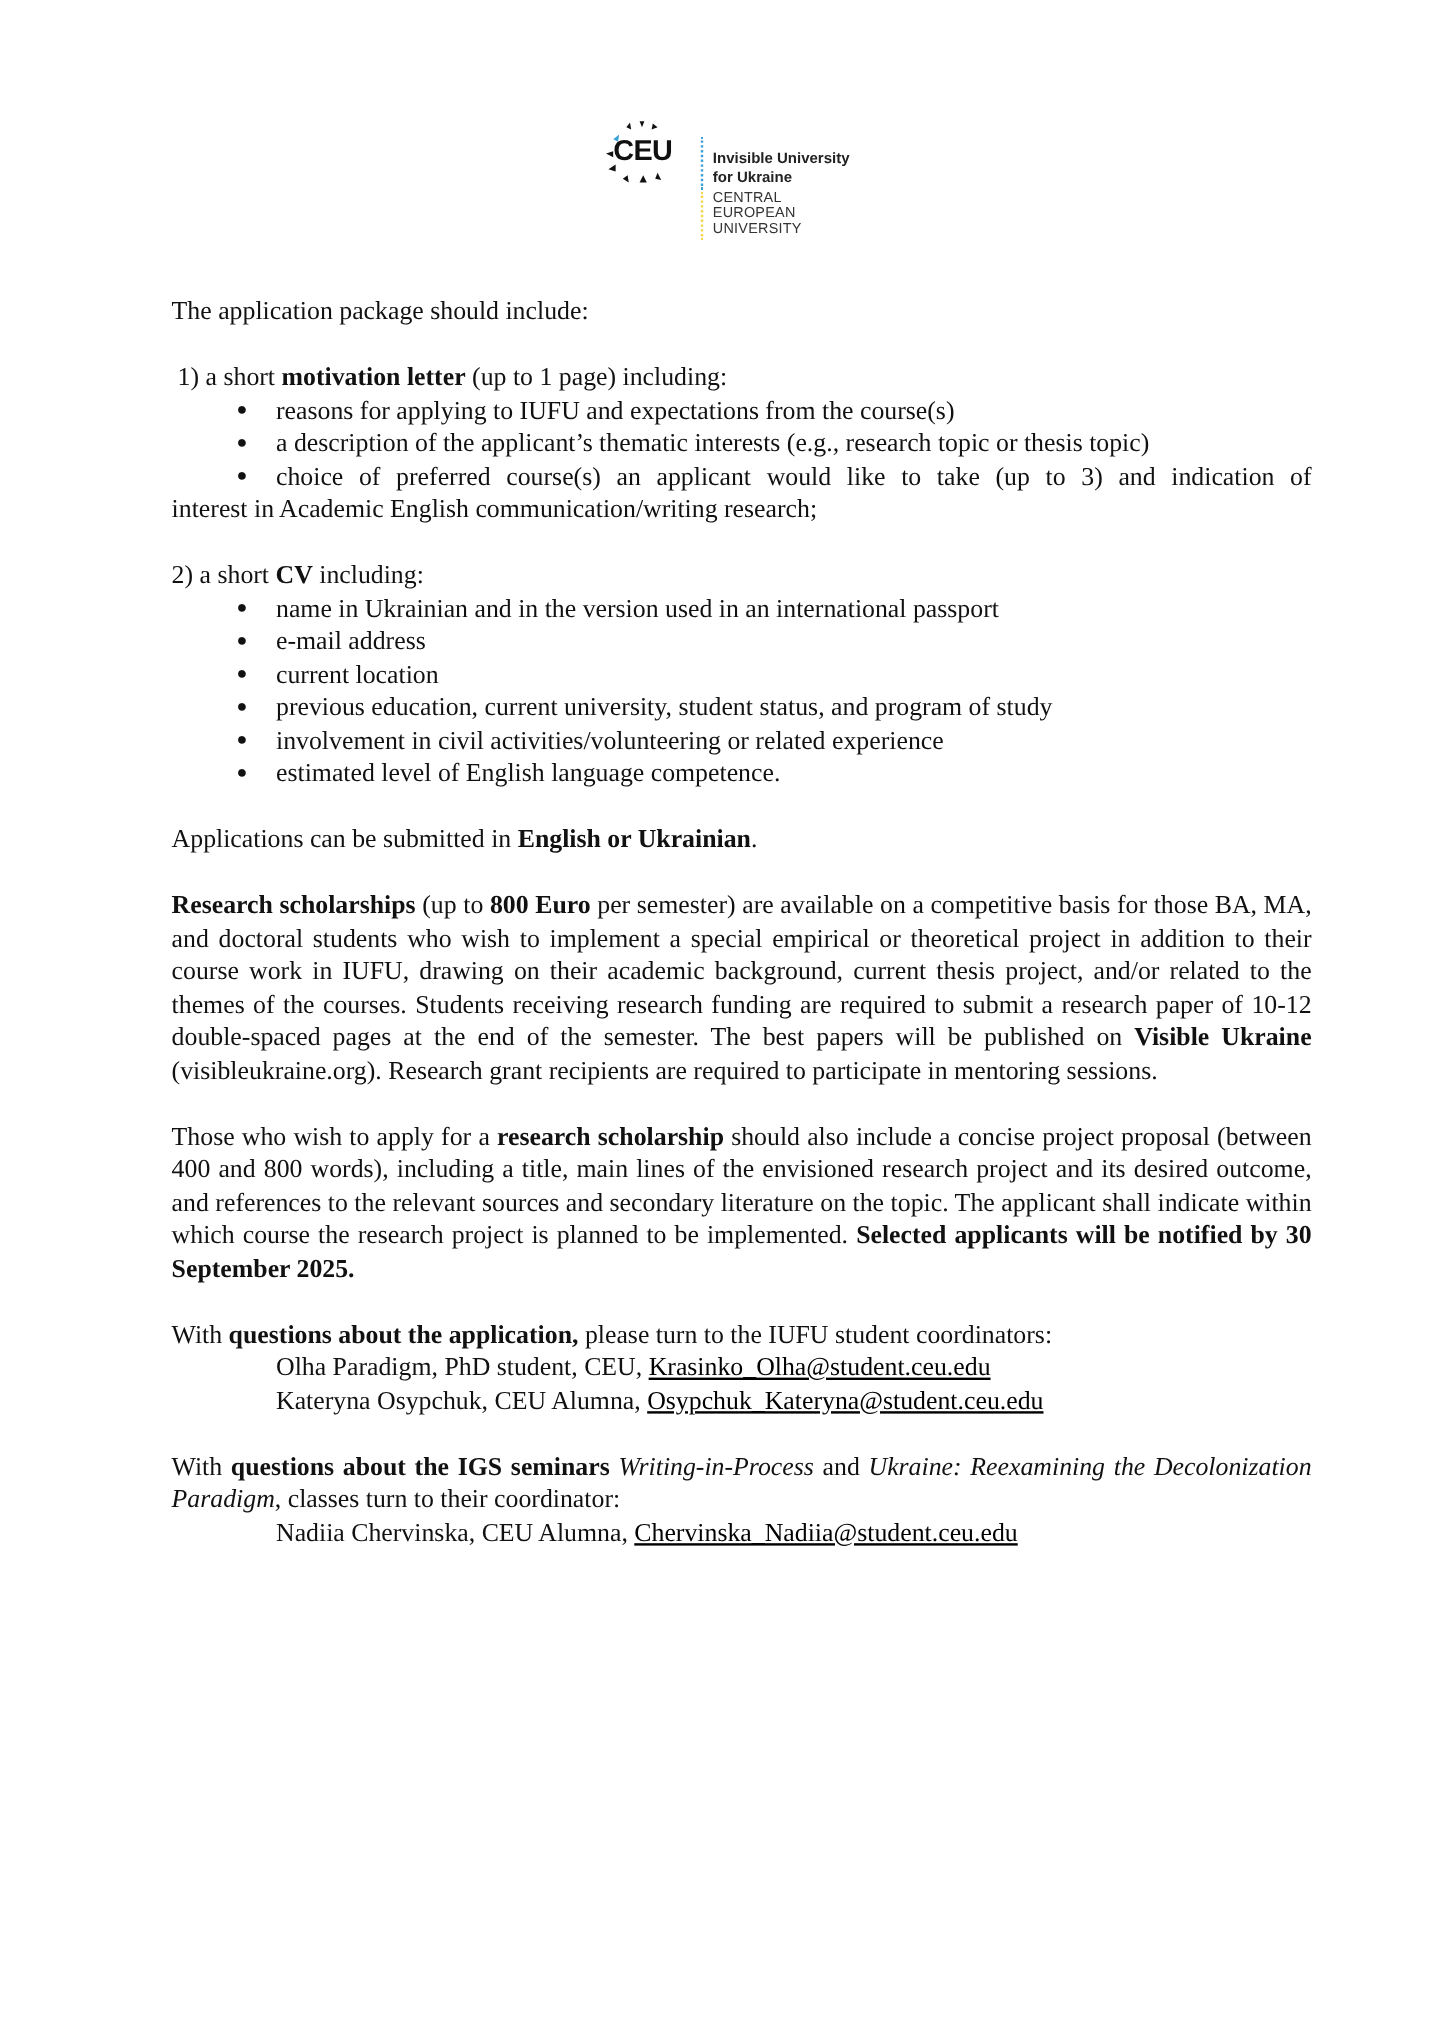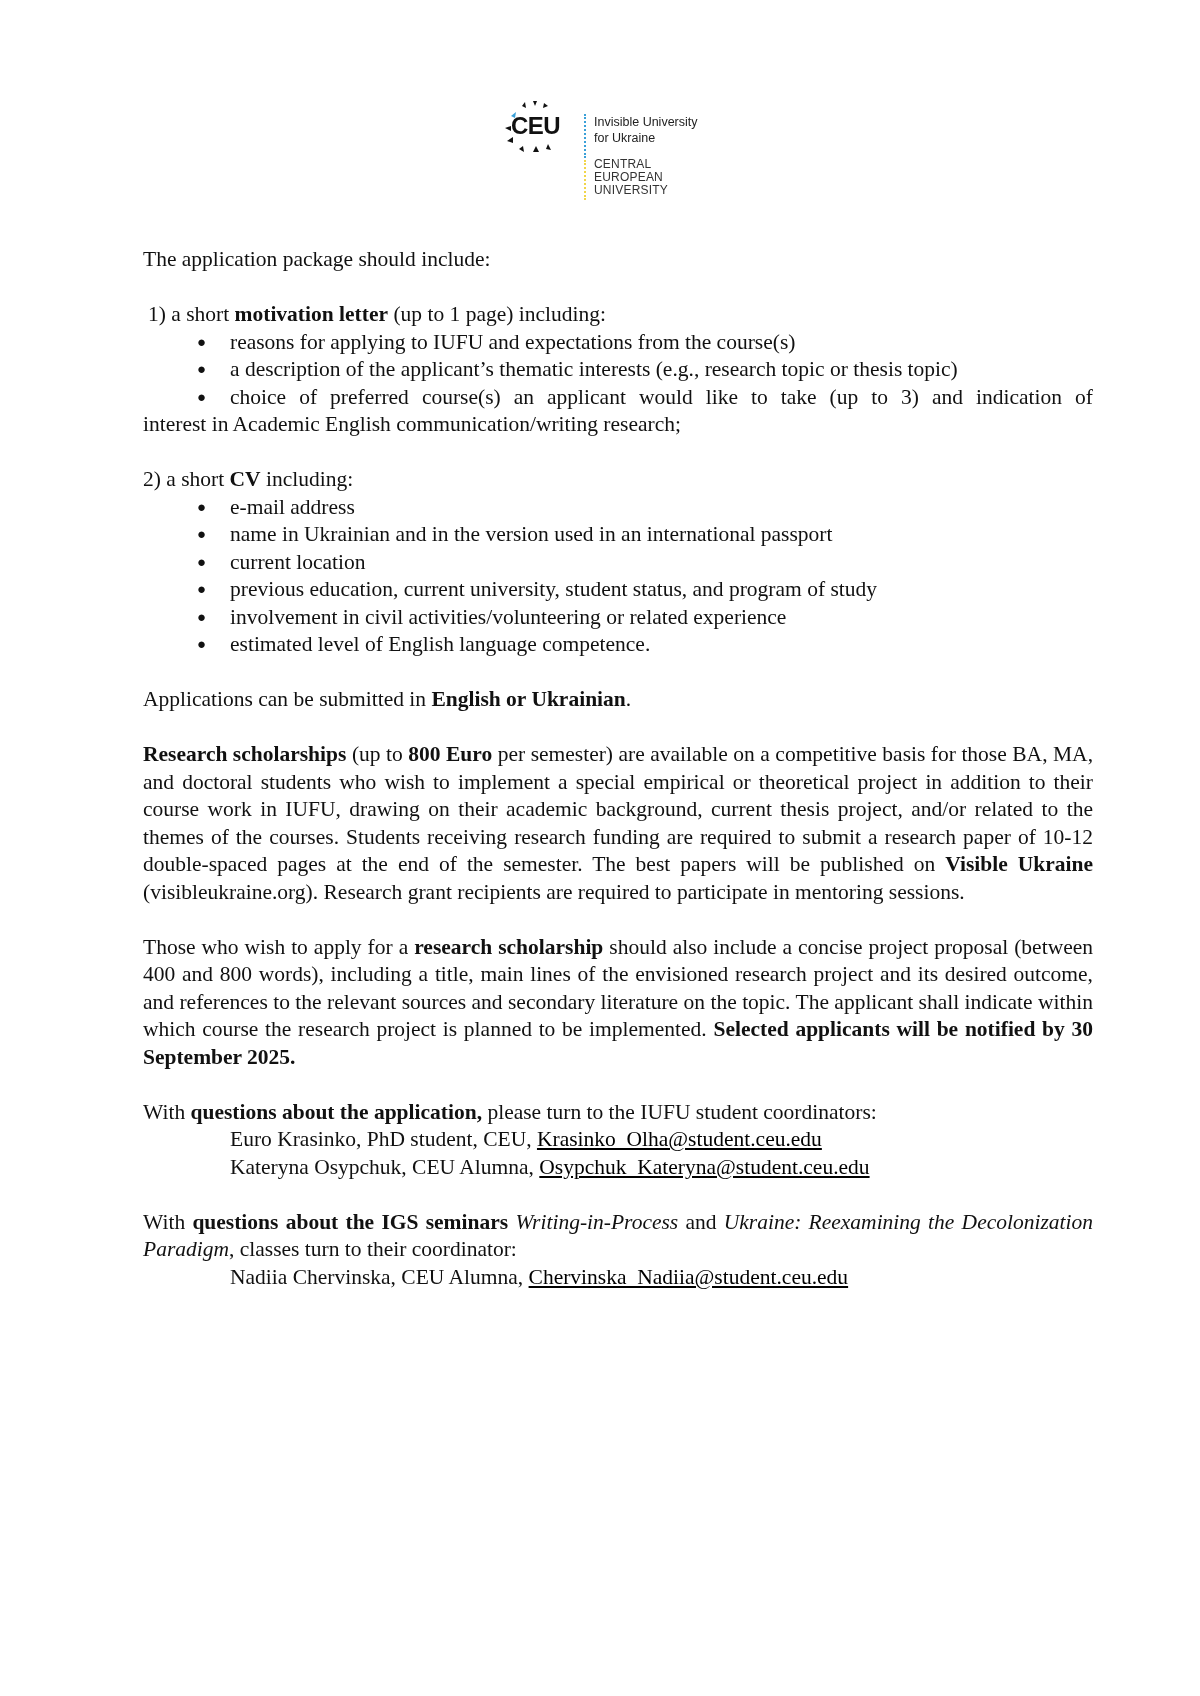--- a/index.html
+++ b/index.html
@@ -5,22 +5,22 @@
   html, body { margin: 0; padding: 0; background: #ffffff; }
   body { width: 1200px; height: 1696px; position: relative; overflow: hidden;
          font-family: "Liberation Serif", "DejaVu Serif", serif; color: #111; }
   .logo { position: absolute; left: 502px; top: 100px; width: 220px; height: 105px; }
   .logo .mark { position: absolute; left: 0; top: 0; width: 70px; height: 60px; }
   .logo .ceu { position: absolute; left: 9px; top: 12px; font-family: "Liberation Sans", "DejaVu Sans", sans-serif;
                font-weight: bold; font-size: 24px; letter-spacing: -0.5px; color: #111; }
   .logo .divider { position: absolute; left: 82px; top: 14px; width: 0; height: 86px; }
   .logo .divider .blue { position: absolute; left: 0; top: 0; height: 44px; border-left: 2px dotted #3aa0d8; }
   .logo .divider .yellow { position: absolute; left: 0; top: 46px; height: 40px; border-left: 2px dotted #f1d54a; }
-  .logo .title { position: absolute; left: 92px; top: 14px; font-family: "Liberation Sans", "DejaVu Sans", sans-serif;
-                 font-weight: normal; font-size: 12.5px; line-height: 16px; color: #222; white-space: nowrap; }
+  .logo .title { position: absolute; left: 92px; top: 24px; font-family: "Liberation Sans", "DejaVu Sans", sans-serif;
+                 font-weight: bold; font-size: 12.5px; line-height: 16px; color: #222; white-space: nowrap; }
   .logo .sub { position: absolute; left: 92px; top: 58px; font-family: "Liberation Sans", "DejaVu Sans", sans-serif;
                font-size: 12px; line-height: 13px; color: #333; letter-spacing: 0.2px; }
 
   .doc { position: absolute; left: 143px; top: 246px; width: 950px; font-size: 21.5px; line-height: 27.5px; }
   .doc p { margin: 0; }
   .just { text-align: justify; }
   .gap { height: 27.5px; }
   ul.bul { list-style: none; margin: 0; padding: 0; }
   ul.bul li { position: relative; padding-left: 87px; }
   ul.bul li::before { content: "\25CF"; position: absolute; left: 54px; top: 0; font-size: 15px; }
@@ -67,38 +67,38 @@
   <ul class="bul">
     <li>reasons for applying to IUFU and expectations from the course(s)</li>
     <li>a description of the applicant’s thematic interests (e.g., research topic or thesis topic)</li>
     <li class="just" style="text-align-last: justify;">choice of preferred course(s) an applicant would like to take (up to 3) and indication of</li>
   </ul>
   <p>interest in Academic English communication/writing research;</p>
   <div class="gap"></div>
 
   <p><span>2) a short </span><b>CV</b><span> including:</span></p>
   <ul class="bul">
+    <li>name in Ukrainian and in the version used in an international passport</li>
     <li>e-mail address</li>
-    <li>name in Ukrainian and in the version used in an international passport</li>
     <li>current location</li>
     <li>previous education, current university, student status, and program of study</li>
     <li>involvement in civil activities/volunteering or related experience</li>
     <li>estimated level of English language competence.</li>
   </ul>
   <div class="gap"></div>
 
   <p><span>Applications can be submitted in </span><b>English or Ukrainian</b><span>.</span></p>
   <div class="gap"></div>
 
   <p class="just"><b>Research scholarships</b><span> (up to </span><b>800 Euro</b><span> per semester) are available on a competitive basis for those BA, MA, and doctoral students who wish to implement a special empirical or theoretical project in addition to their course work in IUFU, drawing on their academic background, current thesis project, and/or related to the themes of the courses. Students receiving research funding are required to submit a research paper of 10-12 double-spaced pages at the end of the semester. The best papers will be published on </span><b>Visible Ukraine</b><span> (visibleukraine.org). Research grant recipients are required to participate in mentoring sessions.</span></p>
   <div class="gap"></div>
 
   <p class="just"><span>Those who wish to apply for a </span><b>research scholarship</b><span> should also include a concise project proposal (between 400 and 800 words), including a title, main lines of the envisioned research project and its desired outcome, and references to the relevant sources and secondary literature on the topic. The applicant shall indicate within which course the research project is planned to be implemented. </span><b>Selected applicants will be notified by 30 September 2025.</b></p>
   <div class="gap"></div>
 
   <p><span>With </span><b>questions about the application,</b><span> please turn to the IUFU student coordinators:</span></p>
-  <p class="indent"><span>Euro Krasinko, PhD student, CEU, </span><a class="mail">Krasinko_Olha@student.ceu.edu</a></p>
+  <p class="indent"><span>Olha Paradigm, PhD student, CEU, </span><a class="mail">Krasinko_Olha@student.ceu.edu</a></p>
   <p class="indent"><span>Kateryna Osypchuk, CEU Alumna, </span><a class="mail">Osypchuk_Kateryna@student.ceu.edu</a></p>
   <div class="gap"></div>
 
   <p class="just"><span>With </span><b>questions about the IGS seminars</b><span> </span><i>Writing-in-Process</i><span> and </span><i>Ukraine: Reexamining the Decolonization Paradigm</i><span>, classes turn to their coordinator:</span></p>
   <p class="indent"><span>Nadiia Chervinska, CEU Alumna, </span><a class="mail">Chervinska_Nadiia@student.ceu.edu</a></p>
 </div>
 
 </body></html>

